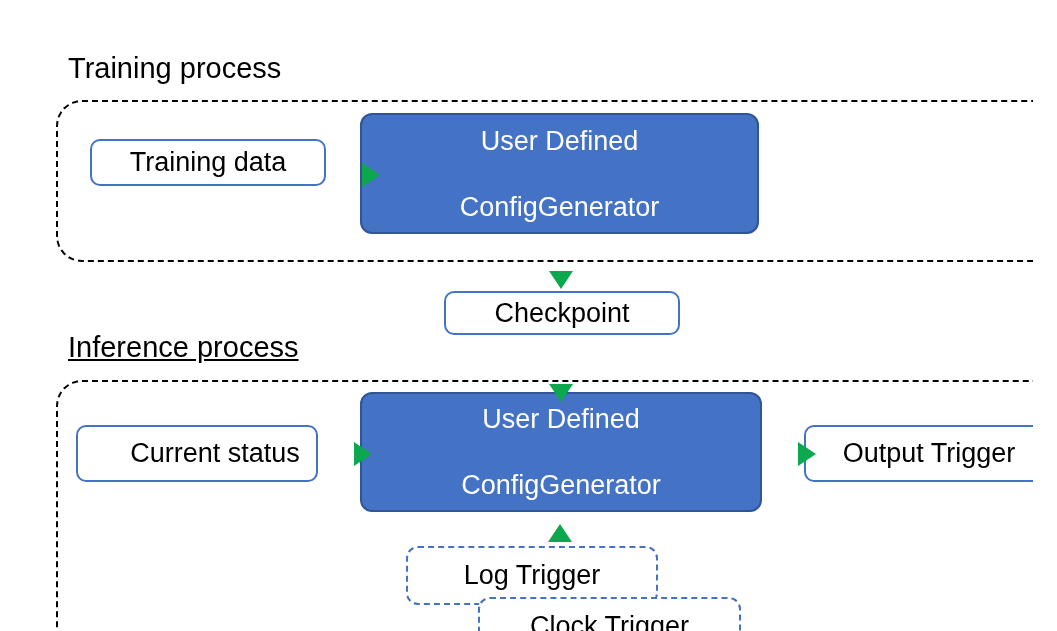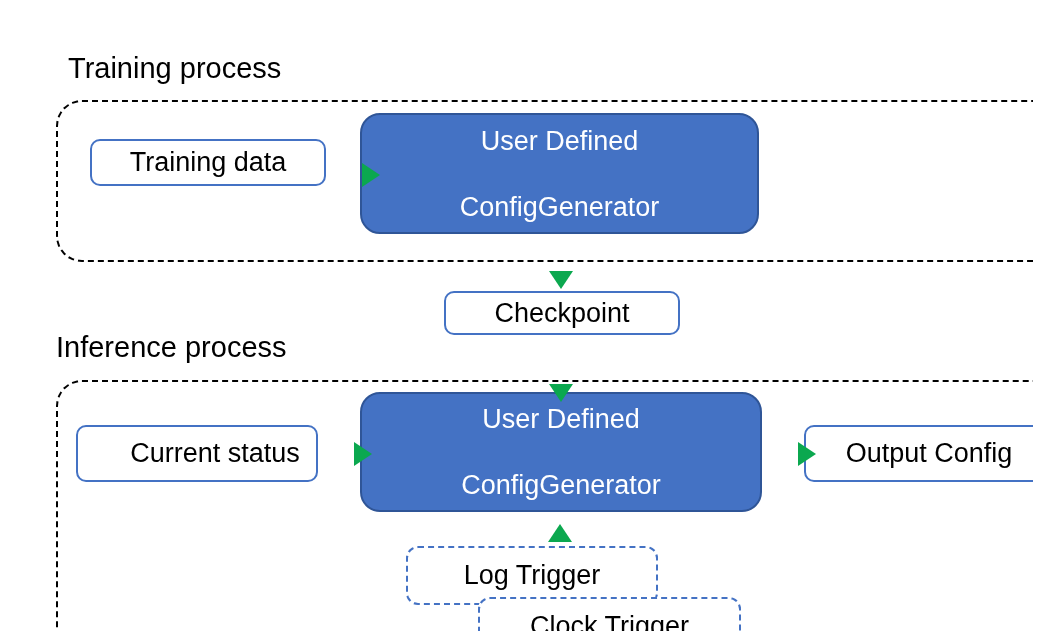--- a/index.html
+++ b/index.html
@@ -48,21 +48,21 @@
     justify-content: center;
     font-size: 27px;
     color: var(--text-dark);
     white-space: nowrap;
     z-index: 3;
   }
   .blue-box {
     position: absolute;
     background: var(--blue-fill);
     border: 2.5px solid var(--blue-dark);
-    border-radius: 20px;
+    border-radius: 12px;
     display: flex;
     flex-direction: column;
     align-items: center;
     justify-content: center;
     font-size: 27px;
     line-height: 42px;
     color: var(--text-light);
     text-align: center;
     z-index: 3;
   }
@@ -130,42 +130,42 @@
     <div class="head"></div>
   </div>
 
   <div class="white-box" style="left:396px; top:243px; width:236px; height:44px;">Checkpoint</div>
 
   <div class="arrow arrow-down" style="left:500px; top:300px; width:25px; height:44px;">
     <div class="shaft"></div>
     <div class="head"></div>
   </div>
 
-  <div class="section-label" style="left:8px; top:283px;">Inference process</div>
+  <div class="section-label" style="left:20px; top:283px;text-decoration:underline;">Inference process</div>
 
   <div class="dashed-container" style="left:8px; top:332px; width:1043px; height:289px;"></div>
 
   <div class="white-box" style="left:28px; top:377px; width:242px; height:57px;padding-left:36px;">Current status</div>
 
   <div class="arrow arrow-right" style="left:270px; top:393px; width:42px; height:25px;">
     <div class="shaft"></div>
     <div class="head"></div>
   </div>
 
   <div class="blue-box" style="left:312px; top:344px; width:402px; height:120px;">
     <div>User Defined</div>
     <div>ConfigGenerator</div>
   </div>
 
   <div class="arrow arrow-right" style="left:714px; top:393px; width:42px; height:25px;">
     <div class="shaft"></div>
     <div class="head"></div>
   </div>
 
-  <div class="white-box" style="left:756px; top:377px; width:250px; height:57px;">Output Config</div>
+  <div class="white-box" style="left:756px; top:377px; width:250px; height:57px;">Output Trigger</div>
 
   <div class="arrow arrow-up" style="left:499px; top:464px; width:25px; height:35px;">
     <div class="head"></div>
     <div class="shaft"></div>
   </div>
 
   <div class="trigger-box" style="left:358px; top:498px; width:252px; height:59px; z-index:3;">Log Trigger</div>
 
   <div class="trigger-box" style="left:430px; top:549px; width:263px; height:58px; z-index:5;">Clock Trigger</div>
 

